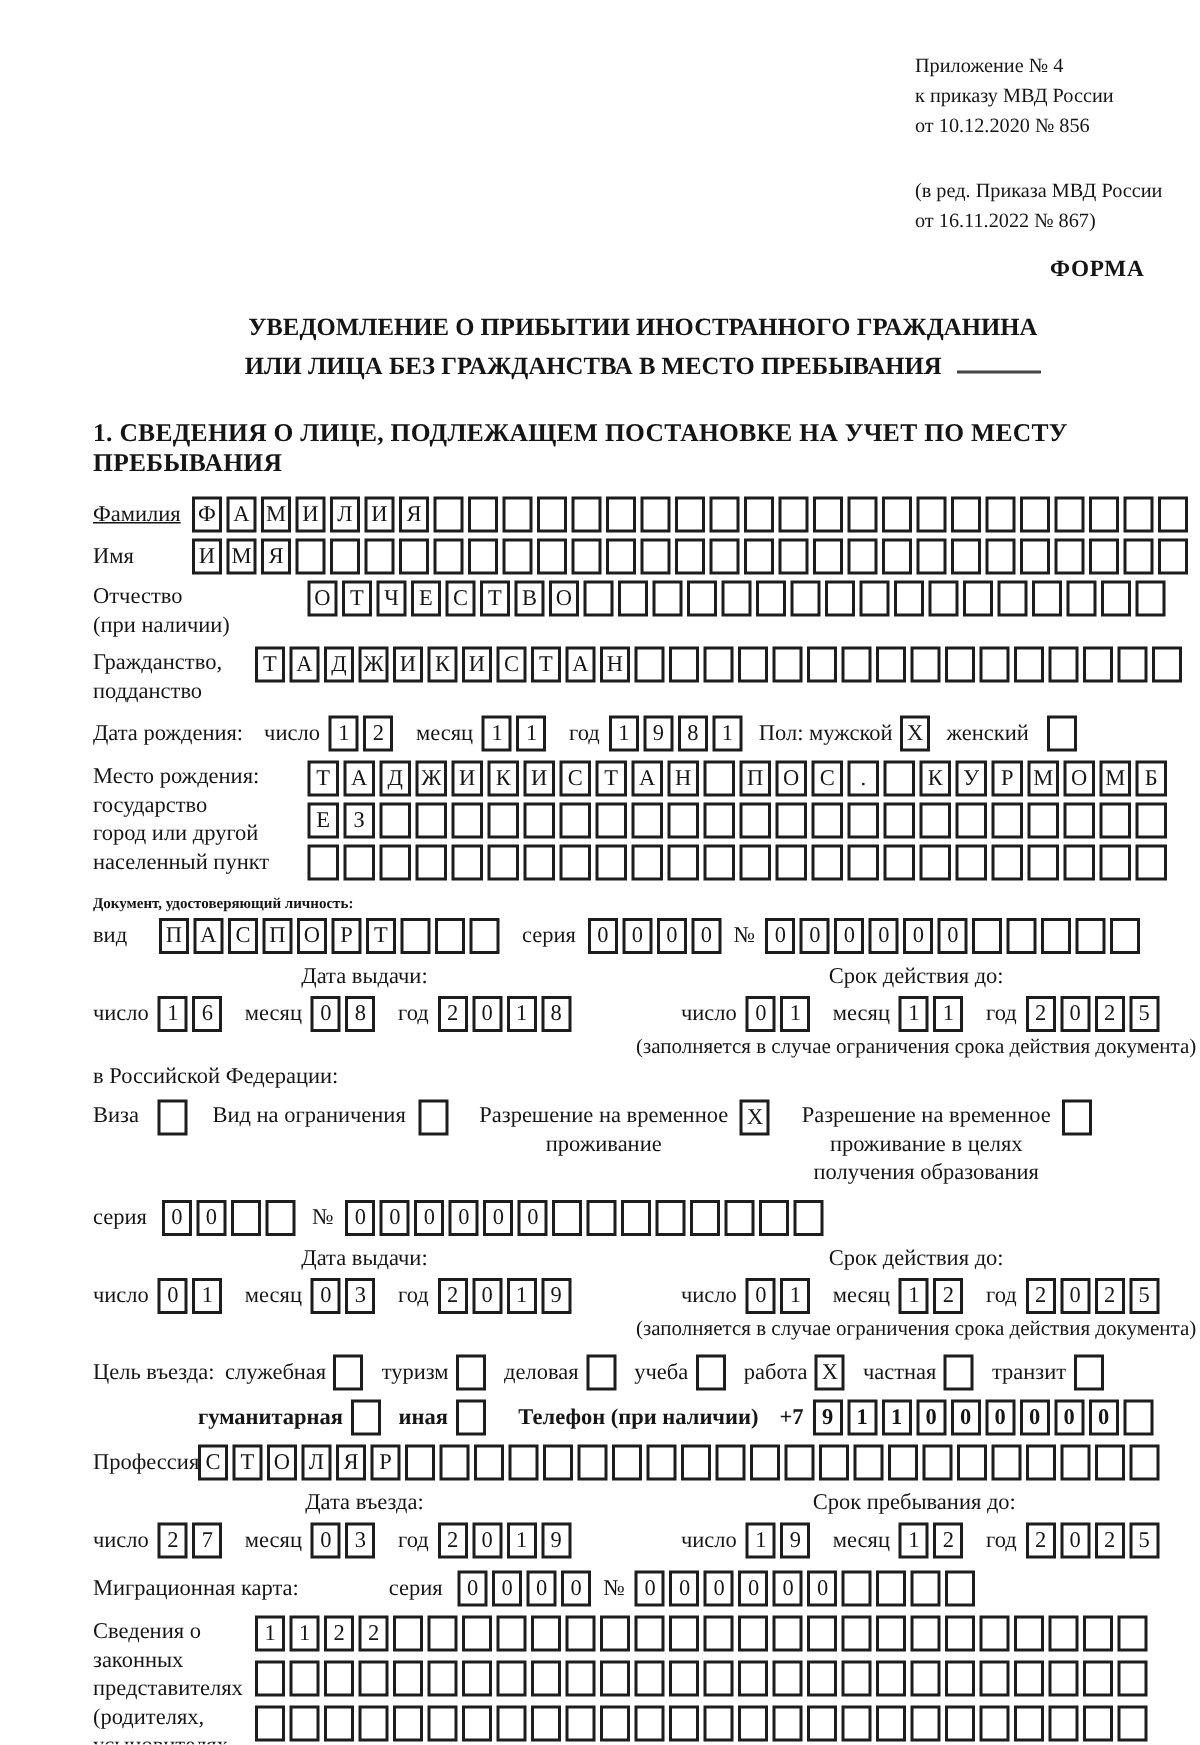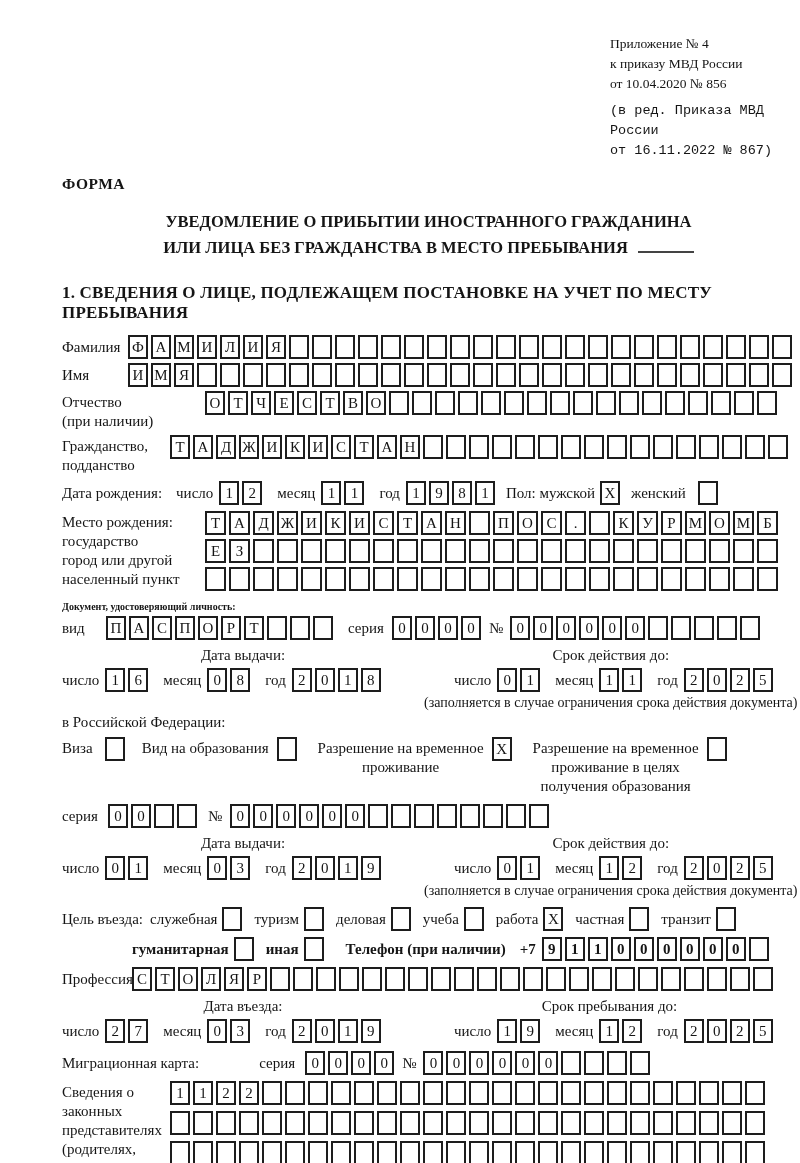--- a/index.html
+++ b/index.html
@@ -20,22 +20,22 @@
   .wide .cell { width:21px; }
   .cells { display:inline-flex; flex:none; }
 
   .frow { display:flex; align-items:flex-start; margin-bottom:4px; }
   .flabel { flex:none; line-height:24px; }
   .lblblock { flex:none; line-height:19px; padding-top:2px; }
   .lblblock div { line-height:19px; }
 
   
   .annex { margin-left:auto; width:185px; font-size:13.5px; line-height:20px; }
-  .edition { margin-top:7px;font-family:Liberation Mono, monospace; }
-  .forma { text-align:left; padding-right:32px; font-weight:bold; font-size:15.5px; margin-top:14px; letter-spacing:.5px; }
+  .edition { margin-top:23px; }
+  .forma { text-align:right; padding-right:32px; font-weight:bold; font-size:15.5px; margin-top:14px; letter-spacing:.5px; }
 
   .title { text-align:center; font-weight:bold; font-size:16.5px; line-height:26px; margin-top:16px; }
   .underline { display:inline-block; width:56px; border-bottom:2px solid #444; height:14px; margin-left:10px; }
 
   .sec1 { font-weight:bold; font-size:17px; margin-top:22px; letter-spacing:.2px; }
 
   .mt6{margin-top:6px;} .mt8{margin-top:8px;} .mt12{margin-top:12px;}
 
   .inline { display:flex; align-items:flex-start; flex-wrap:nowrap; }
   .dlab { line-height:24px; margin:0 6px 0 12px; flex:none; }
@@ -69,38 +69,38 @@
   .note-center { font-size:13.5px; margin-left:105px; margin-top:4px; }
 </style>
 </head>
 <body>
 
 <div class="page">
 
   <div class="annex">
     <div>Приложение № 4</div>
     <div>к приказу МВД России</div>
-    <div>от 10.04.2020 № 856</div>
+    <div>от 10.12.2020 № 856</div>
     <div class="edition">
       <div>(в ред. Приказа МВД России</div>
       <div>от 16.11.2022 № 867)</div>
     </div>
   </div>
 
   <div class="forma">ФОРМА</div>
 
   <div class="title">
     <div>УВЕДОМЛЕНИЕ О ПРИБЫТИИ ИНОСТРАННОГО ГРАЖДАНИНА</div>
     <div><span>ИЛИ ЛИЦА БЕЗ ГРАЖДАНСТВА В МЕСТО ПРЕБЫВАНИЯ</span><span class="underline"></span></div>
   </div>
 
   <div class="sec1">1. СВЕДЕНИЯ О ЛИЦЕ, ПОДЛЕЖАЩЕМ ПОСТАНОВКЕ НА УЧЕТ ПО МЕСТУ ПРЕБЫВАНИЯ</div>
 
   <div class="frow mt12">
-    <span class="flabel" style="width:66px;">Фамилия</span>
+    <span class="flabel" style="width:66px;text-decoration:underline;">Фамилия</span>
     <span class="cells">
         <span class="cell">Ф</span>
         <span class="cell">А</span>
         <span class="cell">М</span>
         <span class="cell">И</span>
         <span class="cell">Л</span>
         <span class="cell">И</span>
         <span class="cell">Я</span>
         <span class="cell"></span>
         <span class="cell"></span>
@@ -448,21 +448,21 @@
   <div class="resline">в Российской Федерации:</div>
 
   <div class="resopts">
     <span class="ropt">
       <span class="optlabel">Виза</span>
       <span class="cells" style="margin-left:4px;">
           <span class="cell"></span>
         </span>
     </span>
     <span class="ropt gap14">
-      <span class="optlabel">Вид на образования</span>
+      <span class="optlabel">Вид на ограничения</span>
       <span class="cells">
           <span class="cell"></span>
         </span>
     </span>
     <span class="ropt gap18">
       <span class="optlabel">
         <div>Разрешение на временное</div>
         <div>проживание</div>
       </span>
       <span class="cells">

